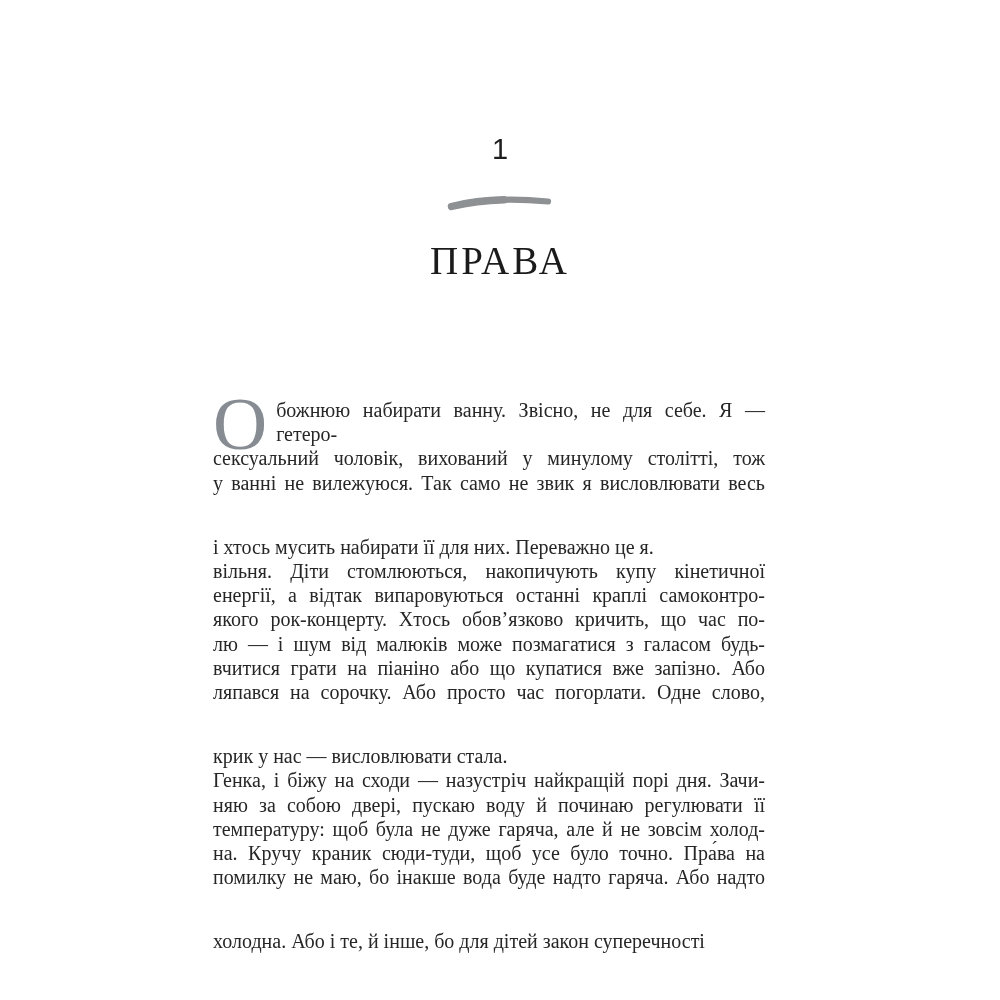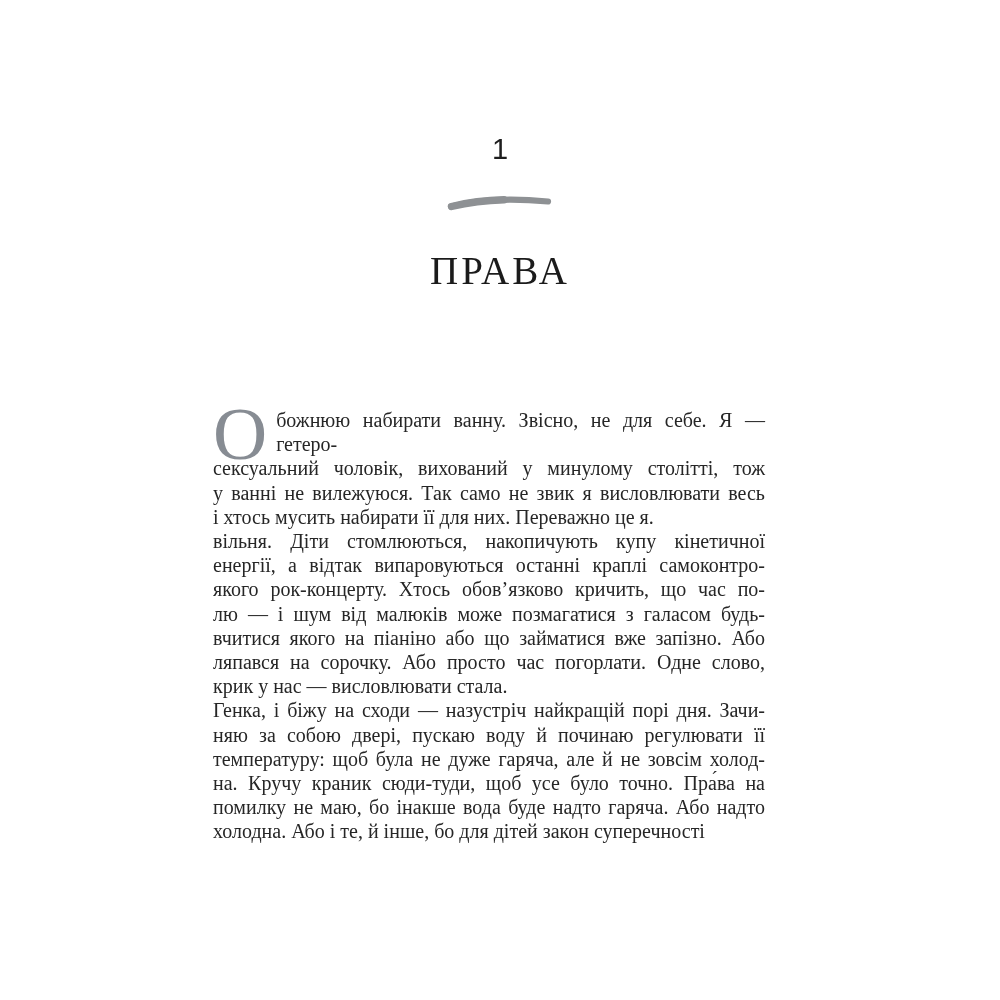--- a/index.html
+++ b/index.html
@@ -23,41 +23,42 @@
     font-size: 29px;
     line-height: 34px;
     color: #1e1e1e;
   }
   .stroke-wrap {
     margin-top: 26px;
     height: 20px;
     text-align: center;
   }
   .chapter-title {
-    margin: 38px 0 0 0;
+    margin: 28px 0 0 0;
     text-align: center;
     font-size: 39px;
     line-height: 42px;
     font-weight: normal;
     letter-spacing: 3px;
     color: #1b1b1b;
   }
   .body-text {
     margin: 116px auto 0 213px;
     width: 552px;
     font-size: 20px;
     line-height: 24.2px;
   }
   .paragraph { margin: 0; }
   .line {
     text-align: justify;
     text-align-last: justify;
   }
   .line.last {
     text-align-last: left;
+    margin-top: 40px;
   }
   .line.indent {
     padding-left: 28px;
   }
   .drop-cap {
     float: left;
     height: 48px;
     font-size: 75px;
     line-height: 51px;
     padding-right: 9px;
@@ -85,21 +86,21 @@
         <div class="line"><span class="drop-cap">О</span><span>божнюю набирати ванну. Звісно, не для себе. Я — гетеро-</span></div>
         <div class="line"><span>сексуальний чоловік, вихований у минулому столітті, тож</span></div>
         <div class="line"><span>у ванні не вилежуюся. Так само не звик я висловлювати весь</span></div>
         <div class="line last"><span>і хтось мусить набирати її для них. Переважно це я.</span></div>
       </div>
       <div class="paragraph">
         <div class="line"><span>вільня. Діти стомлюються, накопичують купу кінетичної</span></div>
         <div class="line"><span>енергії, а відтак випаровуються останні краплі самоконтро-</span></div>
         <div class="line"><span>якого рок-концерту. Хтось обов’язково кричить, що час по-</span></div>
         <div class="line"><span>лю — і шум від малюків може позмагатися з галасом будь-</span></div>
-        <div class="line"><span>вчитися якого на піаніно або що займатися вже запізно. Або</span></div>
+        <div class="line"><span>вчитися грати на піаніно або що купатися вже запізно. Або</span></div>
         <div class="line"><span>ляпався на сорочку. Або просто час погорлати. Одне слово,</span></div>
         <div class="line last"><span>крик у нас — висловлювати стала.</span></div>
       </div>
       <div class="paragraph">
         <div class="line"><span>Генка, і біжу на сходи — назустріч найкращій порі дня. Зачи-</span></div>
         <div class="line"><span>няю за собою двері, пускаю воду й починаю регулювати її</span></div>
         <div class="line"><span>температуру: щоб була не дуже гаряча, але й не зовсім холод-</span></div>
         <div class="line"><span>на. Кручу краник сюди-туди, щоб усе було точно. Пра́ва на</span></div>
         <div class="line"><span>помилку не маю, бо інакше вода буде надто гаряча. Або надто</span></div>
         <div class="line last"><span>холодна. Або і те, й інше, бо для дітей закон суперечності</span></div>

